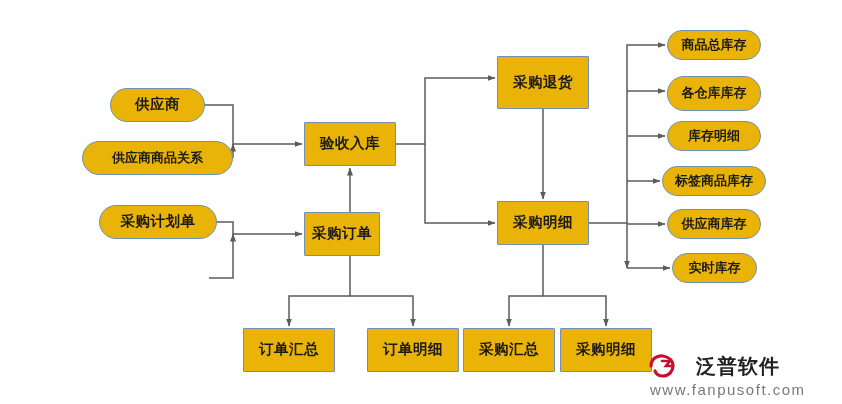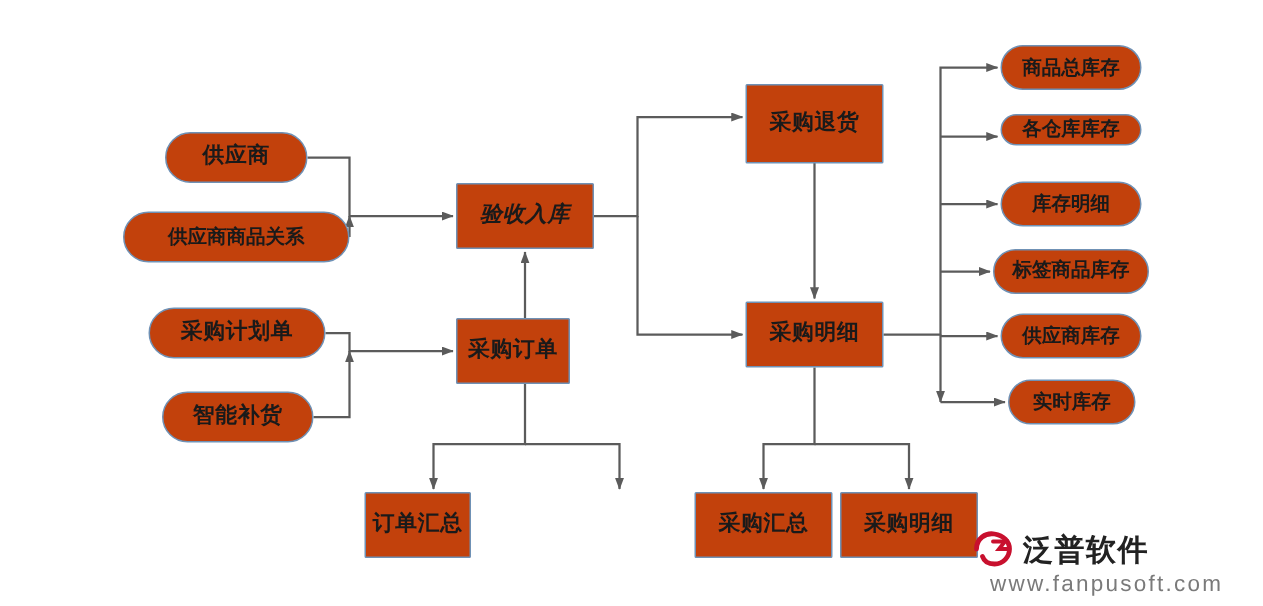--- a/index.html
+++ b/index.html
@@ -13,21 +13,21 @@
   #canvas {
     position: relative;
     width: 842px;
     height: 404px;
     background: #ffffff;
     overflow: hidden;
   }
   .node {
     position: absolute;
     box-sizing: border-box;
-    background: #c2410c;
+    background: #eab308;
     border: 1px solid #6f91b5;
     color: #1a1a1a;
     font-size: 14.5px;
     font-weight: bold;
     display: flex;
     align-items: center;
     justify-content: center;
     text-align: center;
     letter-spacing: 0.5px;
     line-height: 1.1;
@@ -55,38 +55,38 @@
     right: 14px;
     bottom: 6px;
     display: flex;
     flex-direction: column;
     align-items: flex-start;
     width: 180px;
   }
   .logo-top {
     display: flex;
     align-items: center;
-    gap: 6px;
+    gap: 20px;
   }
   .logo-mark {
     width: 28px;
     height: 28px;
     position: relative;
   }
   .logo-text {
     font-size: 20px;
     font-weight: bold;
     color: #222;
     letter-spacing: 1px;
   }
   .logo-url {
     font-size: 15px;
     color: #7a7a7a;
     letter-spacing: 1.5px;
-    margin-left: 12px;
+    margin-left: 2px;
     margin-top: 1px;
   }
 </style>
 </head>
 <body>
 
 <div id="canvas">
 
   <svg class="edges" xmlns="http://www.w3.org/2000/svg">
     <defs>
@@ -128,57 +128,57 @@
 
   <div class="node rounded" style="left:110px;top:88px;width:95px;height:34px;">
       <span>供应商</span>
     </div>
   <div class="node rounded small" style="left:82px;top:141px;width:151px;height:34px;">
       <span>供应商商品关系</span>
     </div>
   <div class="node rounded" style="left:99px;top:205px;width:118px;height:34px;">
       <span>采购计划单</span>
     </div>
-  <div class="node rounded" style="left:108px;top:261px;width:101px;height:34px;">
-      <span>智能补货</span>
-    </div>
 
-  <div class="node rect" style="left:304px;top:122px;width:92px;height:44px;font-style:italic;">
+  <div class="node rect" style="left:304px;top:122px;width:92px;height:44px;">
       <span>验收入库</span>
     </div>
   <div class="node rect" style="left:304px;top:212px;width:76px;height:44px;">
       <span>采购订单</span>
     </div>
-  <div class="node rect" style="left:243px;top:328px;width:71px;height:44px;">
+  <div class="node rect" style="left:243px;top:328px;width:92px;height:44px;">
       <span>订单汇总</span>
+    </div>
+  <div class="node rect" style="left:367px;top:328px;width:92px;height:44px;">
+      <span>订单明细</span>
     </div>
 
   <div class="node rect" style="left:497px;top:56px;width:92px;height:53px;">
       <span>采购退货</span>
     </div>
   <div class="node rect" style="left:497px;top:201px;width:92px;height:44px;">
       <span>采购明细</span>
     </div>
   <div class="node rect" style="left:463px;top:328px;width:92px;height:44px;">
       <span>采购汇总</span>
     </div>
   <div class="node rect" style="left:560px;top:328px;width:92px;height:44px;justify-content:center;">
       <span>采购明细</span>
     </div>
 
   <div class="node rounded small" style="left:667px;top:30px;width:94px;height:30px;">
       <span>商品总库存</span>
     </div>
-  <div class="node rounded small" style="left:667px;top:76px;width:94px;height:21px;">
+  <div class="node rounded small" style="left:667px;top:76px;width:94px;height:35px;">
       <span>各仓库库存</span>
     </div>
   <div class="node rounded small" style="left:667px;top:121px;width:94px;height:30px;">
       <span>库存明细</span>
     </div>
-  <div class="node rounded small" style="left:662px;top:166px;width:104px;height:30px;font-family:Liberation Mono, monospace;">
+  <div class="node rounded small" style="left:662px;top:166px;width:104px;height:30px;">
       <span>标签商品库存</span>
     </div>
   <div class="node rounded small" style="left:667px;top:209px;width:94px;height:30px;">
       <span>供应商库存</span>
     </div>
   <div class="node rounded small" style="left:672px;top:253px;width:85px;height:30px;">
       <span>实时库存</span>
     </div>
 
   <div class="logo">

